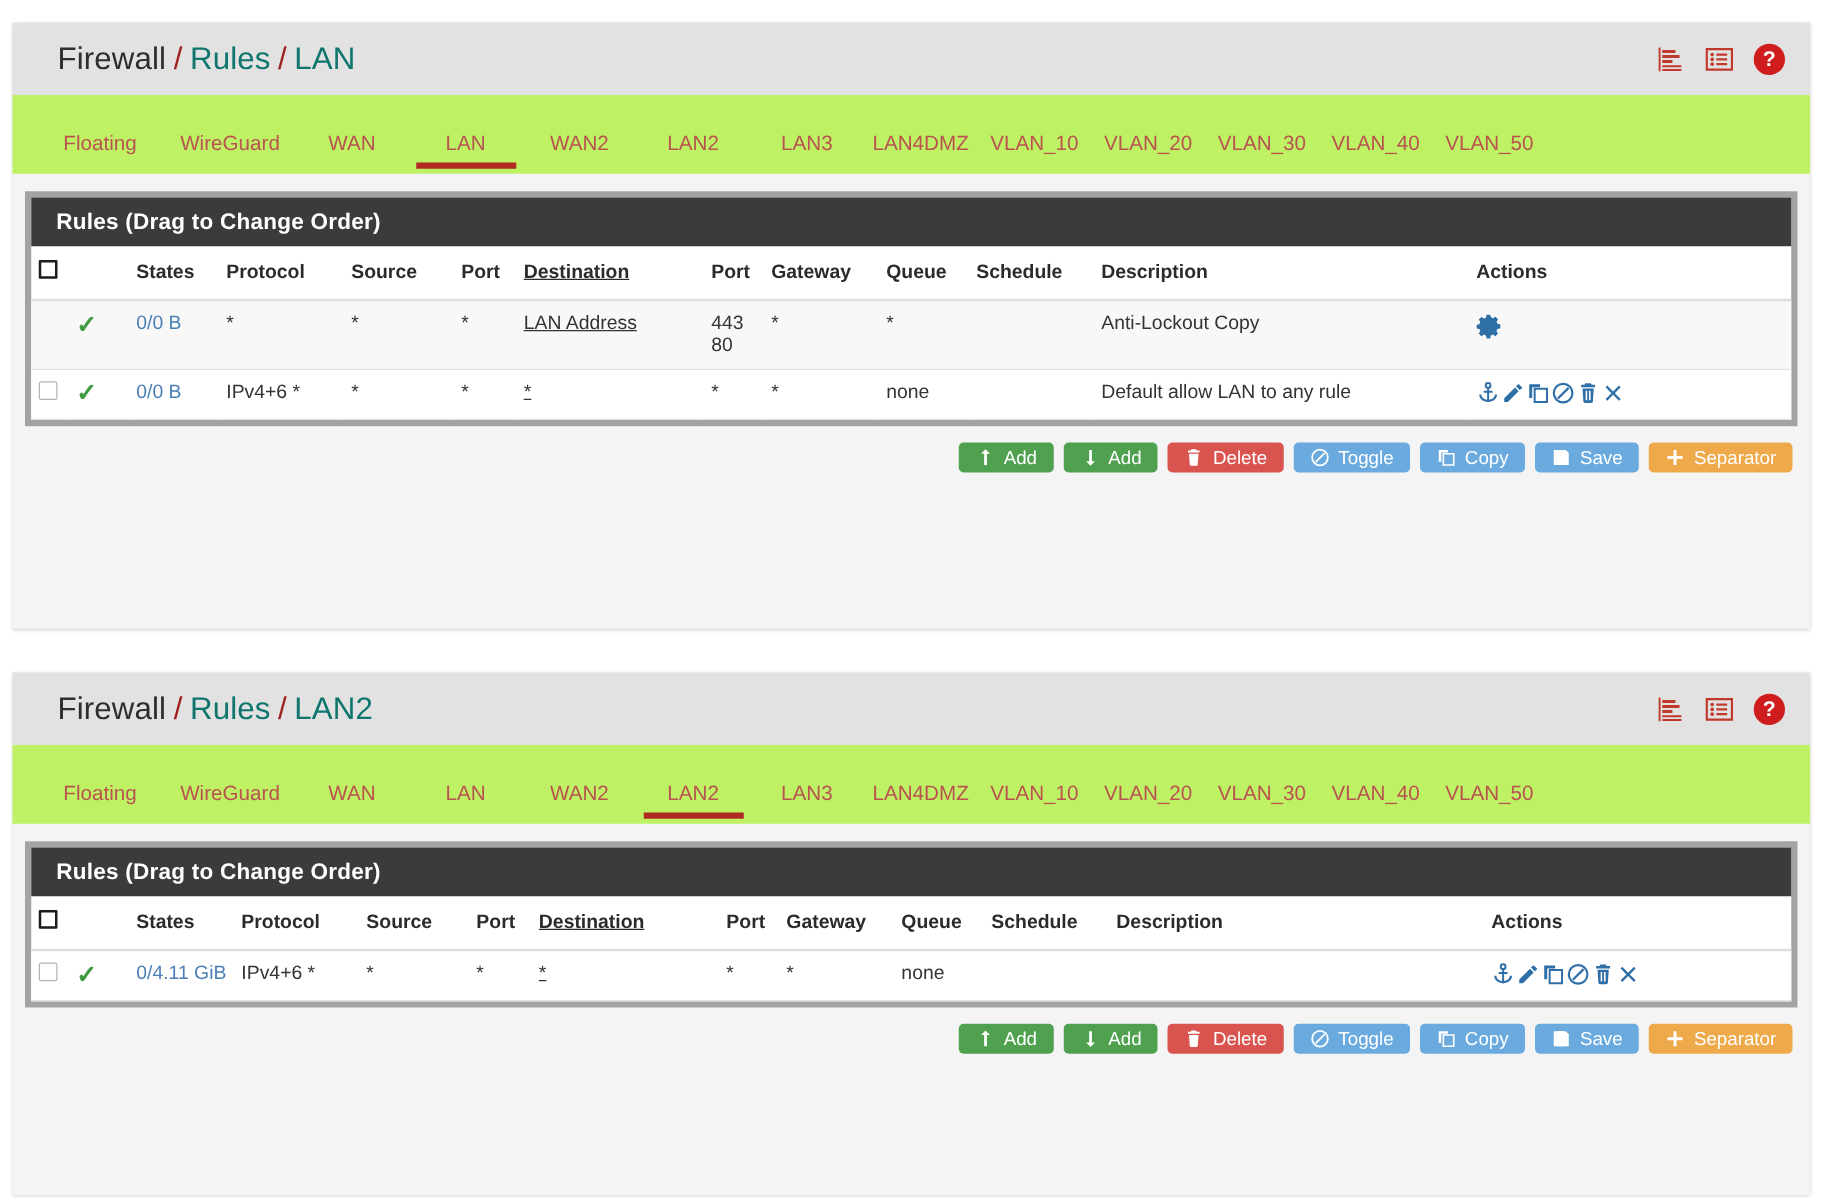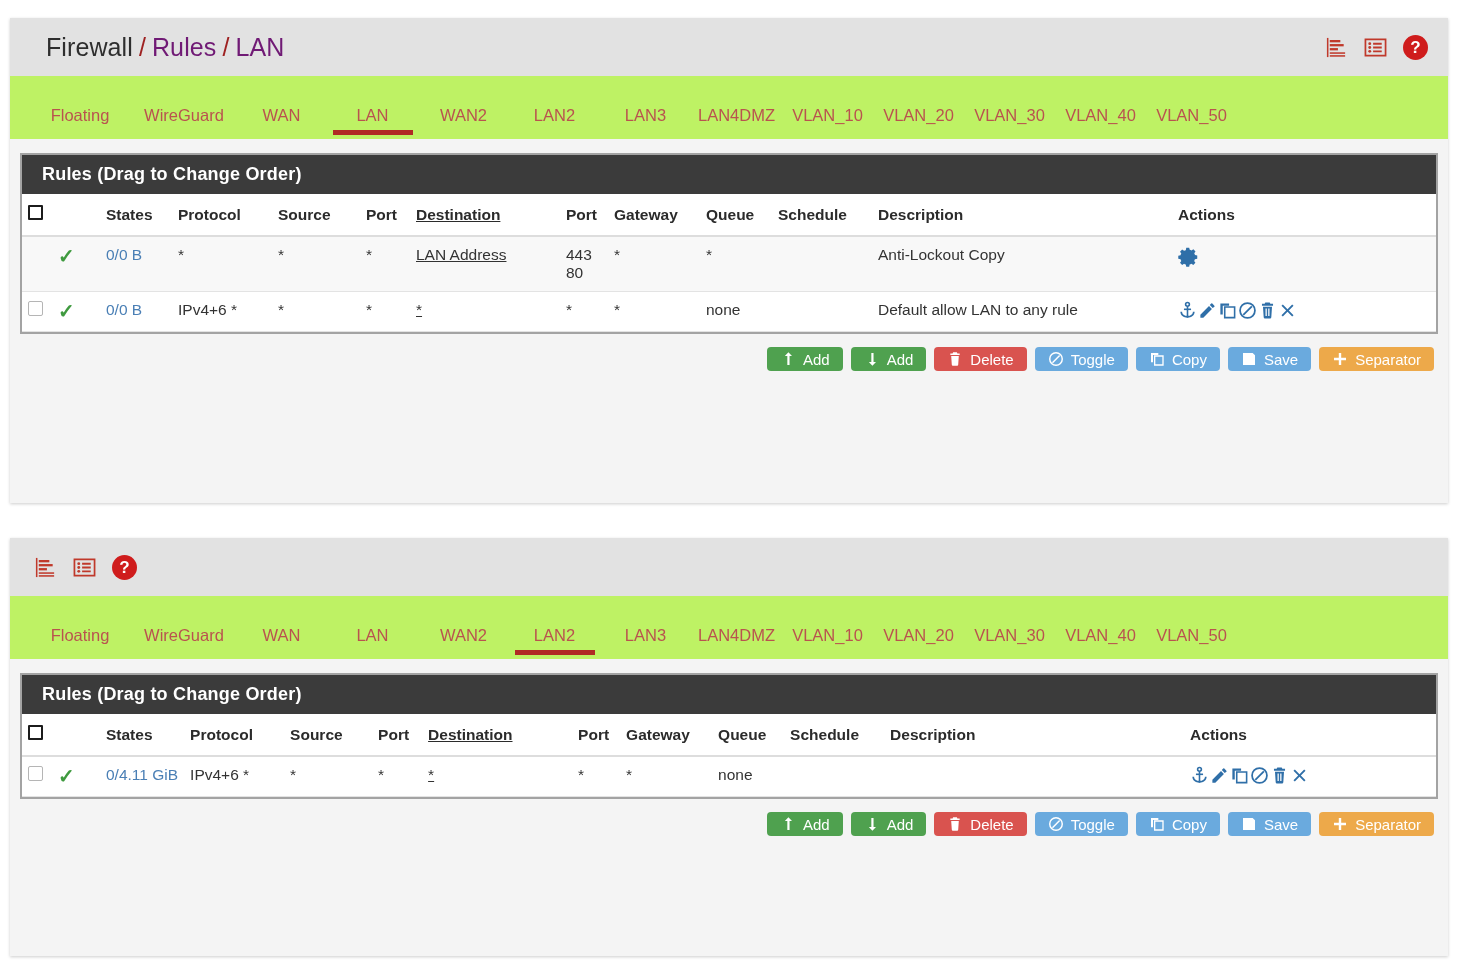--- a/index.html
+++ b/index.html
@@ -37,21 +37,21 @@
     justify-content: space-between;
     padding: 0 20px 0 24px;
   }
   .bc {
     font-size: 25px;
     letter-spacing: .1px;
     white-space: nowrap;
   }
   .bc .root { color: #2e2e2e; margin-left: 12px; }
   .bc .sep  { color: #9e2121; margin: 0 6px; }
-  .bc .lnk  { color: #701a75; }
+  .bc .lnk  { color: #0f766e; }
 
   .hdr-icons { display: flex; align-items: center; gap: 16px; }
   .hdr-icons svg { display: block; }
   .help-circle {
     width: 25px; height: 25px; border-radius: 50%;
     background: #cf1c1c;
     color: #fff; font-size: 17px; font-weight: bold;
     display: flex; align-items: center; justify-content: center;
     line-height: 1;
   }
@@ -81,21 +81,21 @@
     left: 50%; transform: translateX(-50%);
     bottom: 4px;
     width: 80px; height: 5px;
     background: #b02a24;
   }
 
   
   .rules-card {
     margin: 14px 10px 0 10px;
     background: #fff;
-    border: 2px solid #a3a3a3;
+    border: 5px solid #a3a3a3;
   }
   .rules-title {
     background: #3b3b3b;
     color: #ffffff;
     font-size: 18px;
     font-weight: bold;
     padding: 9px 20px;
     letter-spacing: .2px;
   }
   table.rules {
@@ -354,20 +354,21 @@
             <svg width="16" height="16" viewBox="0 0 24 24" fill="#ffffff">
               <path d="M10.2 3h3.6v7.2H21v3.6h-7.2V21h-3.6v-7.2H3v-3.6h7.2z"></path>
             </svg>
           </span>
           <span>Separator</span>
         </button>
       </div>
     </div>
   <div class="panel panel-2">
       <div class="bc-bar">
+        <div class="bc"><span class="root">Firewall</span><span class="sep">/</span><span class="lnk">Rules</span><span class="sep">/</span><span class="lnk">LAN2</span></div>
         <div class="hdr-icons">
           <span>
             <svg width="23" height="23" viewBox="0 0 24 24" fill="#c0392b">
               <path d="M2 2h1.6v20H2z"></path>
               <path d="M5 4.2h11v2.4H5z"></path>
               <path d="M5 8.4h14.5v2.4H5z"></path>
               <path d="M5 12.6h8.5v2.4H5z"></path>
               <path d="M5 17h16v1.6H5z"></path>
               <path d="M5 20h16v1.6H5z"></path>
             </svg>

